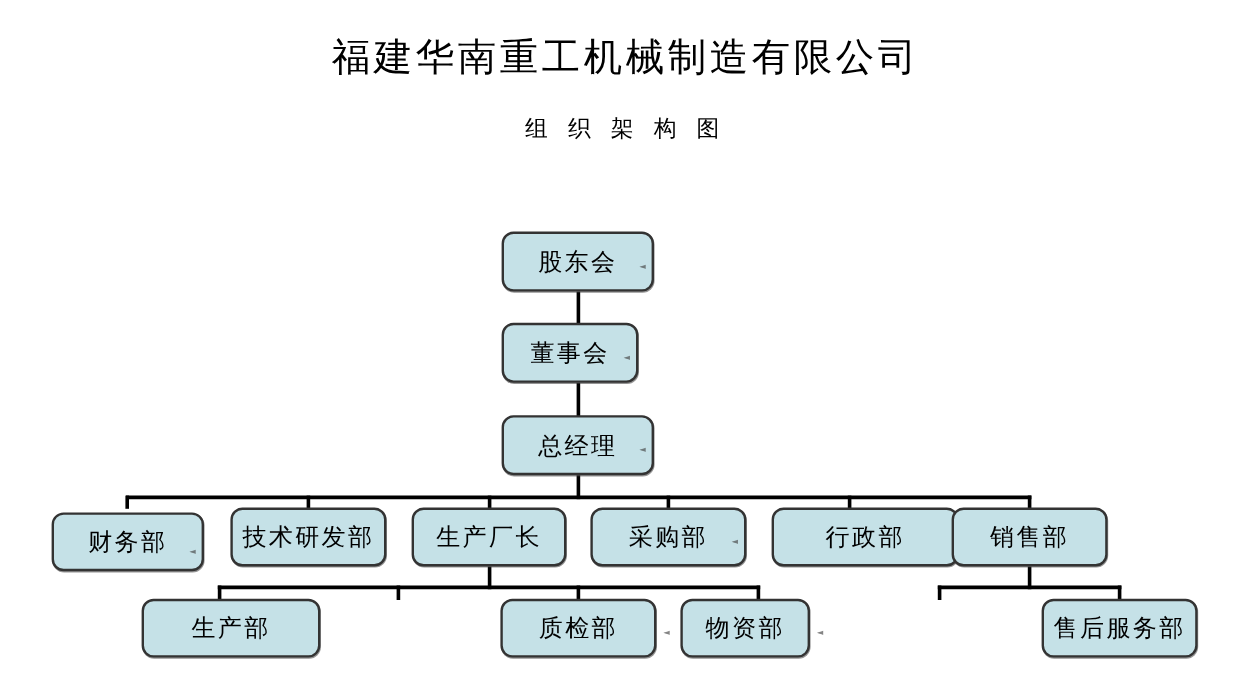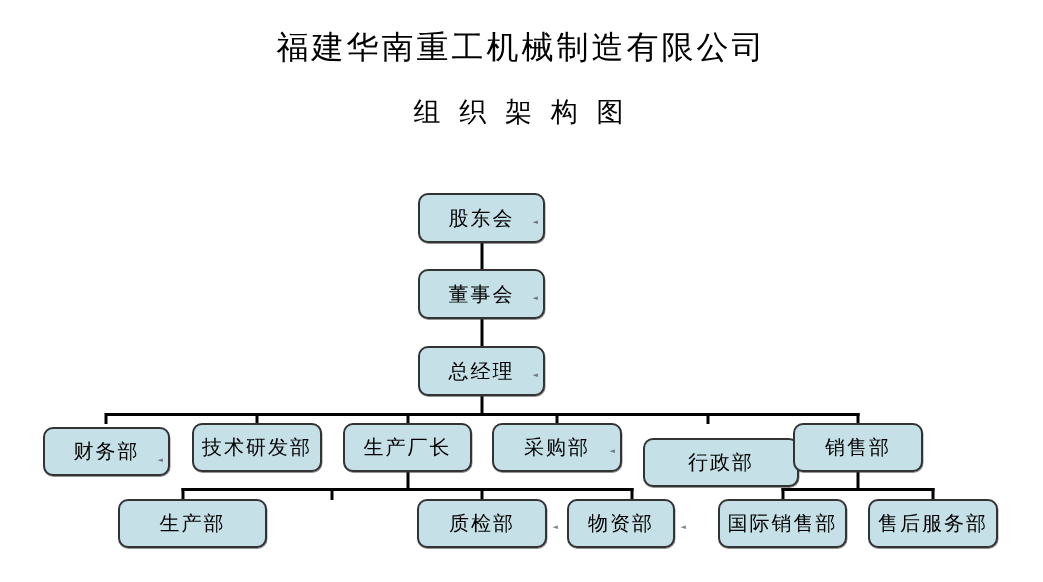--- a/index.html
+++ b/index.html
@@ -12,21 +12,21 @@
   }
   .title{
     position:absolute;top:26px;left:0;width:100%;
     text-align:center;
     font-size:32px;letter-spacing:3px;color:#000;
     white-space:nowrap;
   }
   .subtitle{
     position:absolute;top:94px;left:0;width:100%;
     text-align:center;
-    font-size:27px;letter-spacing:6px;color:#000;
+    font-size:19px;letter-spacing:6px;color:#000;
     white-space:nowrap;
   }
   svg.connectors{position:absolute;left:0;top:0;width:1043px;height:582px;}
   svg.connectors line{stroke:#000;stroke-width:3;}
   .node{
     position:absolute;height:49px;box-sizing:border-box;
     background:#c5e1e7;
     border:2px solid #333333;
     border-radius:10px;
     box-shadow:0.5px 1px 0 rgba(60,60,60,.55);
@@ -76,21 +76,21 @@
     <line x1="858" y1="472" x2="858" y2="491"></line>
     <line x1="781.5" y1="489.5" x2="934.5" y2="489.5"></line>
     <line x1="783" y1="488" x2="783" y2="500"></line>
     <line x1="933" y1="488" x2="933" y2="500"></line>
   </svg>
 
   <div class="node h50" style="left:418px;top:193px;width:127px">
     <span class="lbl">股东会</span>
     <span class="mark">◄</span>
   </div>
-  <div class="node h50" style="left:418px;top:269px;width:127px">
+  <div class="node h50" style="left:418px;top:269px;width:114px">
     <span class="lbl">董事会</span>
     <span class="mark">◄</span>
   </div>
   <div class="node h50" style="left:418px;top:346px;width:127px">
     <span class="lbl">总经理</span>
     <span class="mark">◄</span>
   </div>
 
   <div class="node" style="left:43px;top:427px;width:127px">
     <span class="lbl">财务部</span>
@@ -99,38 +99,35 @@
   <div class="node" style="left:343px;top:423px;width:129px">
     <span class="lbl">生产厂长</span>
   </div>
   <div class="node" style="left:192px;top:423px;width:130px">
     <span class="lbl">技术研发部</span>
   </div>
   <div class="node" style="left:492px;top:423px;width:130px">
     <span class="lbl">采购部</span>
     <span class="mark">◄</span>
   </div>
-  <div class="node" style="left:643px;top:438px;width:156px">
+  <div class="node" style="left:643px;top:423px;width:156px">
     <span class="lbl">行政部</span>
   </div>
   <div class="node" style="left:793px;top:423px;width:130px">
     <span class="lbl">销售部</span>
   </div>
 
   <div class="node" style="left:118px;top:499px;width:149px">
     <span class="lbl">生产部</span>
   </div>
   <div class="node" style="left:417px;top:499px;width:130px">
     <span class="lbl">质检部</span>
     <span class="mark outside">◄</span>
   </div>
   <div class="node" style="left:567px;top:499px;width:108px">
     <span class="lbl">物资部</span>
     <span class="mark outside">◄</span>
   </div>
-  <div class="node" style="left:718px;top:499px;width:129px">
-    <span class="lbl">国际销售部</span>
-  </div>
   <div class="node" style="left:868px;top:499px;width:130px">
     <span class="lbl">售后服务部</span>
   </div>
 
 </div>
 
 </body></html>

